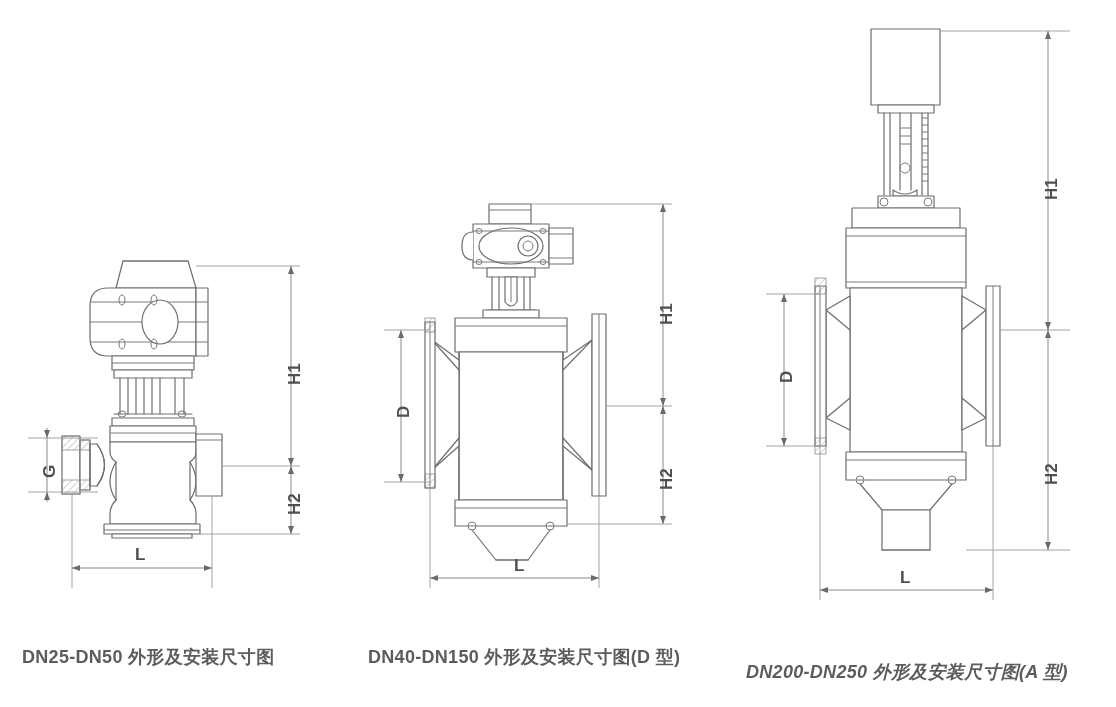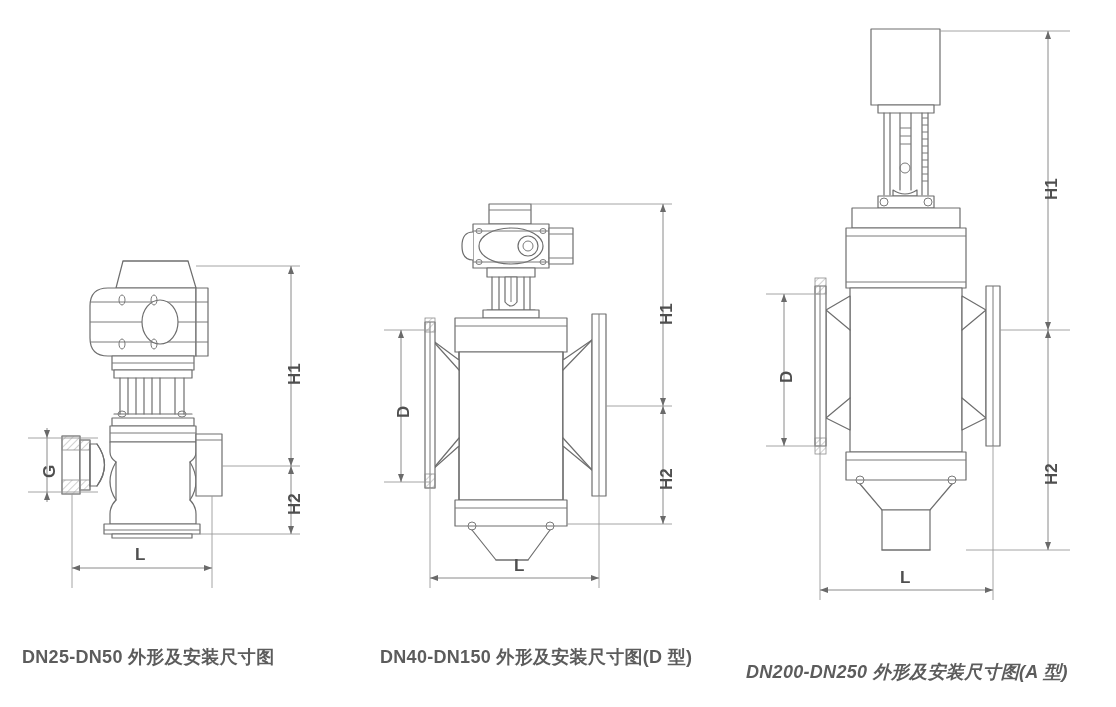--- a/index.html
+++ b/index.html
@@ -334,16 +334,16 @@
   <div class="dlbl vert" style="left:657px;top:325px;">H1</div>
   <div class="dlbl vert" style="left:657px;top:490px;">H2</div>
   <div class="dlbl" style="left:514px;top:556px;">L</div>
 
   <div class="dlbl vert" style="left:777px;top:383px;">D</div>
   <div class="dlbl vert" style="left:1042px;top:200px;">H1</div>
   <div class="dlbl vert" style="left:1042px;top:485px;">H2</div>
   <div class="dlbl" style="left:900px;top:568px;">L</div>
 
   <div class="cap" style="left:22px;top:645px;">DN25-DN50 外形及安装尺寸图</div>
-  <div class="cap" style="left:380px;top:645px;">DN40-DN150 外形及安装尺寸图(D 型)</div>
+  <div class="cap" style="left:368px;top:645px;">DN40-DN150 外形及安装尺寸图(D 型)</div>
   <div class="cap" style="left:746px;top:660px;font-style:italic;">DN200-DN250 外形及安装尺寸图(A 型)</div>
 
 </div>
 
 </body></html>

